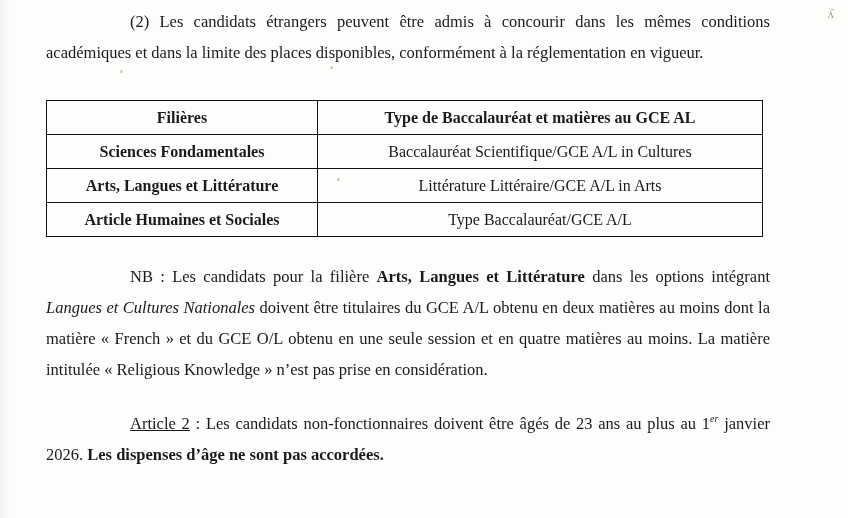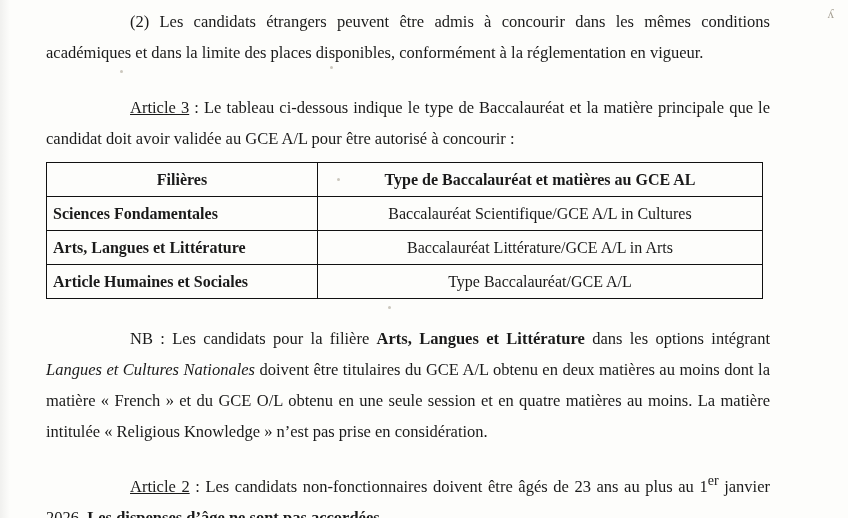--- a/index.html
+++ b/index.html
@@ -41,40 +41,41 @@
     text-decoration: underline;
     font-weight: normal;
   }
   .bold {
     font-weight: bold;
   }
   .ital {
     font-style: italic;
   }
   sup {
-    font-size: 14px;
+    font-size: 10px;
     vertical-align: super;
+    font-style: italic;
   }
   table.grid {
     border-collapse: collapse;
     width: 690px;
     margin: 8px 0 0 0;
     table-layout: fixed;
   }
   table.grid td {
     border: 1.3px solid #111;
     height: 31px;
     font-size: 16px;
     padding: 1px 6px;
     vertical-align: middle;
   }
   td.c1 { width: 258px; text-align: center; }
   td.c2 { width: 432px; text-align: center; }
   td.head { font-weight: bold; }
-  td.rowlabel { font-weight: bold; text-align: left; }
+  td.rowlabel { font-weight: bold; text-align: center; }
   .speck {
     position: absolute;
     background: #b9b4a8;
     border-radius: 50%;
     opacity: .75;
   }
   .mark-tl { left: 120px; top: 70px; width: 3px; height: 3px; }
   .mark-tr { left: 330px; top: 66px; width: 3px; height: 3px; }
   .mark-tbl { left: 337px; top: 178px; width: 3px; height: 3px; }
   .mark-nb { left: 388px; top: 306px; width: 3px; height: 3px; }
@@ -100,37 +101,34 @@
 <body>
 
 <div class="page">
 
   <p class="indent">
     <span>(2) Les candidats étrangers peuvent être admis à concourir dans les mêmes conditions académiques et dans la limite des places disponibles, conformément à la réglementation en vigueur.</span>
   </p>
 
   <div class="para-gap"></div>
 
-  <p class="indent">
-    <span class="art-label">Article 3</span><span> : </span><span>Le tableau ci-dessous indique le type de Baccalauréat et la matière principale que le candidat doit avoir validée au GCE A/L pour être autorisé à concourir :</span>
-  </p>
 
   <table class="grid">
     <tbody>
       <tr>
         <td class="c1 head">Filières</td>
         <td class="c2 head">Type de Baccalauréat et matières au GCE AL</td>
       </tr>
       <tr>
         <td class="c1 rowlabel">Sciences Fondamentales</td>
         <td class="c2">Baccalauréat Scientifique/GCE A/L in Cultures</td>
       </tr>
       <tr>
         <td class="c1 rowlabel">Arts, Langues et Littérature</td>
-        <td class="c2">Baccalauréat Littérature/GCE A/L in Arts</td>
+        <td class="c2">Littérature Littéraire/GCE A/L in Arts</td>
       </tr>
       <tr>
         <td class="c1 rowlabel">Article Humaines et Sociales</td>
         <td class="c2">Type Baccalauréat/GCE A/L</td>
       </tr>
     </tbody>
   </table>
 
   <div class="para-gap"></div>
 

